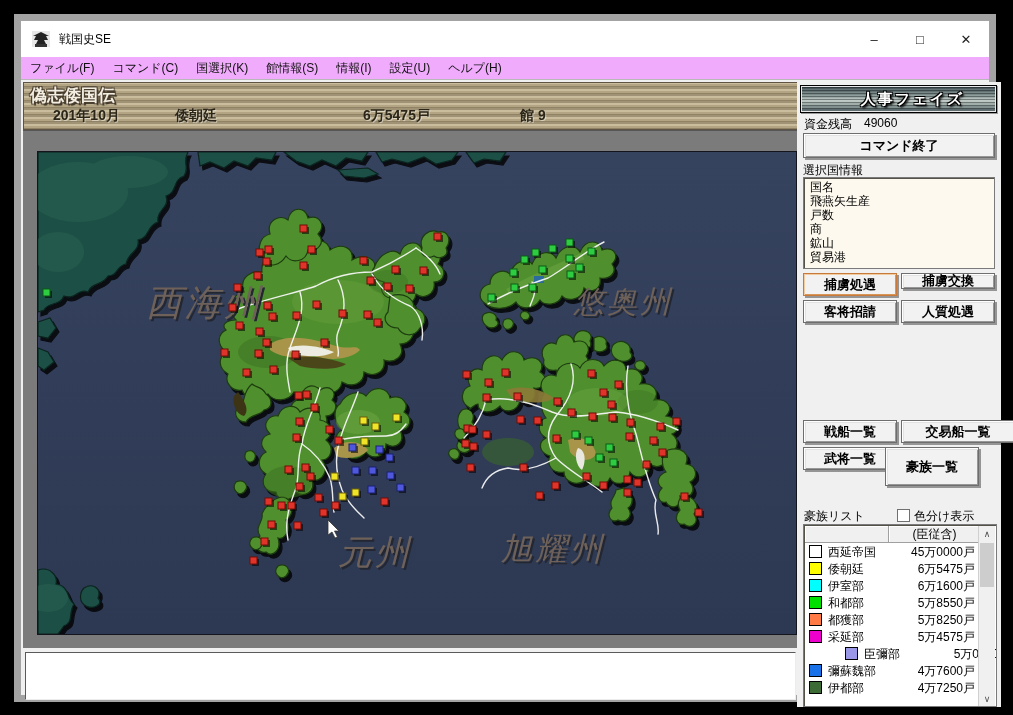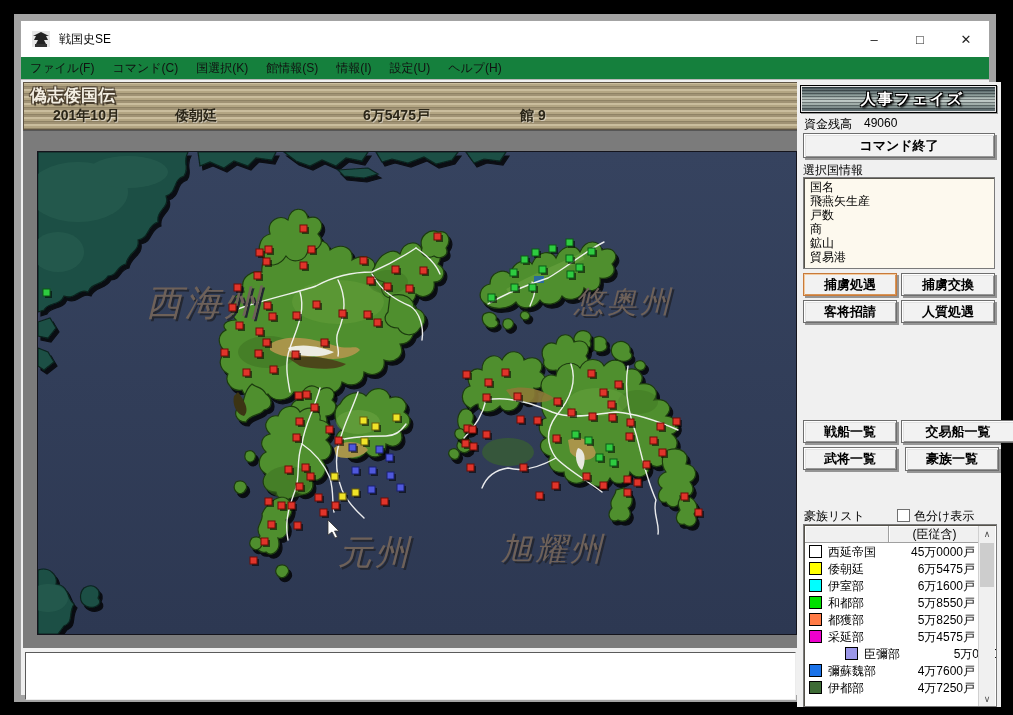--- a/index.html
+++ b/index.html
@@ -6,21 +6,21 @@
     font-family:"Liberation Sans",sans-serif;-webkit-font-smoothing:none;}
   #window{position:absolute;left:14px;top:14px;width:982px;height:688px;background:#f0f0f0;
     border:7px solid #a3a3a3;box-sizing:border-box;}
   
   #titlebar{position:absolute;left:0;top:0;width:100%;height:36px;background:#ffffff;display:flex;align-items:center;}
   #titlebar .title{font-size:12px;color:#000;margin-left:8px;}
   #appicon{width:20px;height:18px;margin-left:10px;}
   #wincontrols{position:absolute;right:0;top:0;height:36px;display:flex;}
   .wc{width:46px;height:36px;display:flex;align-items:center;justify-content:center;font-size:13px;color:#222;cursor:default;}
   
-  #menubar{position:absolute;left:0;top:36px;width:100%;height:22px;background:#15803d;border-bottom:1px solid #b8b8b8;display:flex;align-items:flex-end;}
+  #menubar{position:absolute;left:0;top:36px;width:100%;height:22px;background:#f0abfc;border-bottom:1px solid #b8b8b8;display:flex;align-items:flex-end;}
   .menuitem{font-size:12px;color:#111;padding:0 9px;line-height:22px;}
   
   #gamehdr{position:absolute;left:2px;top:61px;width:775px;height:48px;box-sizing:border-box;border:1px solid #5f5444;
     background:repeating-linear-gradient(0deg,#8f8265 0 1px,#b3a583 1px 3px,#cabd9d 3px 5px,#a09274 5px 7px);}
   #hdr-scenario{position:absolute;left:6px;top:1px;font-size:17px;font-weight:bold;color:#f3eee2;
     text-shadow:-1px -1px 0 #4a3e2e,1px -1px 0 #4a3e2e,-1px 1px 0 #4a3e2e,1px 1px 0 #4a3e2e,2px 2px 1px #352c1e;}
   .hdr2{position:absolute;top:24px;font-size:14px;font-weight:bold;color:#2b2618;text-shadow:1px 1px 0 rgba(255,255,255,0.45);}
   
   #mapzone{position:absolute;left:2px;top:109px;width:775px;height:518px;background:#7b7b7b;border-top:1px solid #565656;box-sizing:border-box;}
   #mapcanvas{position:absolute;left:14px;top:20px;width:758px;height:482px;border:1px solid #14141c;background:#323f5b;}
@@ -511,28 +511,28 @@
     <div id="infobox">
       <div>国名</div>
       <div>飛燕矢生産</div>
       <div>戸数</div>
       <div>商</div>
       <div>鉱山</div>
       <div>貿易港</div>
     </div>
 
     <div class="btn btn-focus" style="left:6px;top:191px;width:94px;height:23px">捕虜処遇</div>
-    <div class="btn" style="left:104px;top:191px;width:94px;height:23px">捕虜交換</div>
+    <div class="btn" style="left:104px;top:191px;width:94px;height:16px">捕虜交換</div>
     <div class="btn" style="left:6px;top:218px;width:94px;height:23px">客将招請</div>
     <div class="btn" style="left:104px;top:218px;width:94px;height:23px">人質処遇</div>
 
     <div class="btn" style="left:6px;top:338px;width:94px;height:23px">戦船一覧</div>
     <div class="btn" style="left:104px;top:338px;width:114px;height:23px">交易船一覧</div>
     <div class="btn" style="left:6px;top:365px;width:94px;height:23px">武将一覧</div>
-    <div class="btn" style="left:108px;top:365px;width:94px;height:24px">豪族一覧</div>
+    <div class="btn" style="left:88px;top:365px;width:94px;height:39px">豪族一覧</div>
 
     <div class="plabel" style="left:7px;top:426px">豪族リスト</div>
     <div id="colorchk"></div>
     <div class="plabel" style="left:117px;top:426px">色分け表示</div>
 
     <div id="clanlist">
       <div class="lheader" style="left:1px;width:84px"></div>
       <div class="lheader" style="left:85px;width:92px">(臣従含)</div>
       <div id="clanrows">
           <div class="crow" style="top: 18px;">

